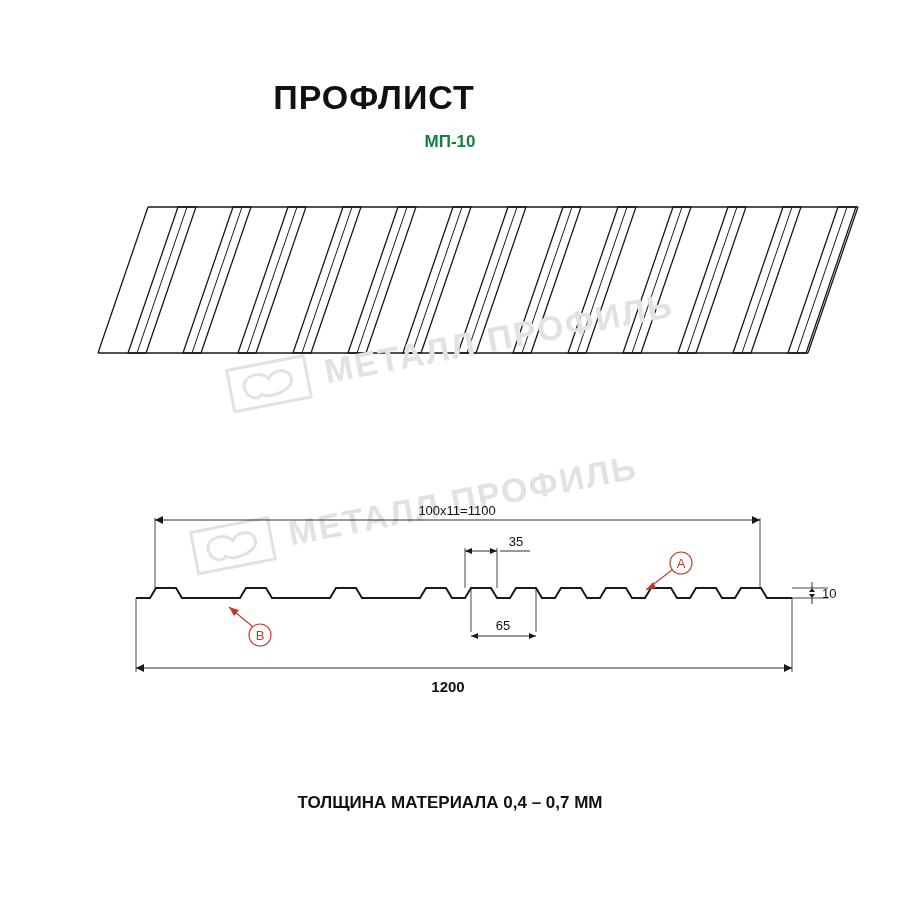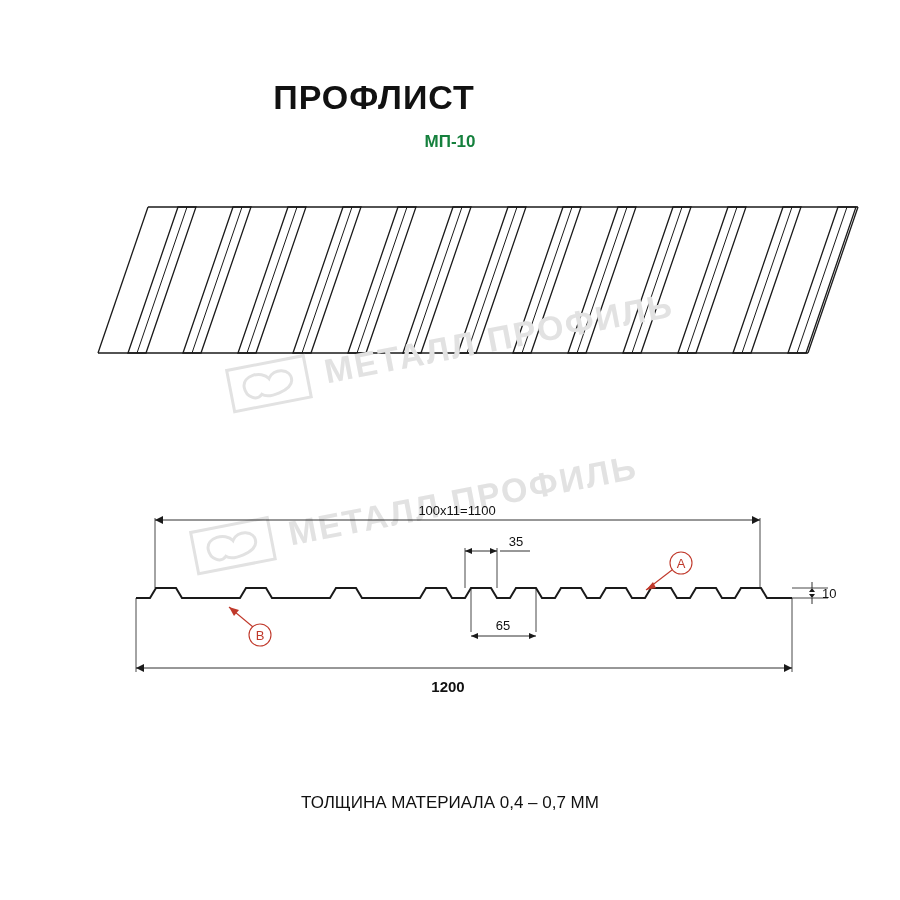--- a/index.html
+++ b/index.html
@@ -39,21 +39,21 @@
     font-size: 17px;
     font-weight: bold;
     color: #15803d;
   }
   .footnote {
     position: absolute;
     left: 0; top: 793px;
     width: 900px;
     text-align: center;
     font-size: 17px;
-    font-weight: normal;
+    font-weight: bold;
     color: #111;
   }
   svg.layer {
     position: absolute;
     left: 0; top: 0;
     width: 900px;
     height: 900px;
   }
   .wm-text {
     font-family: "Liberation Sans", sans-serif;

